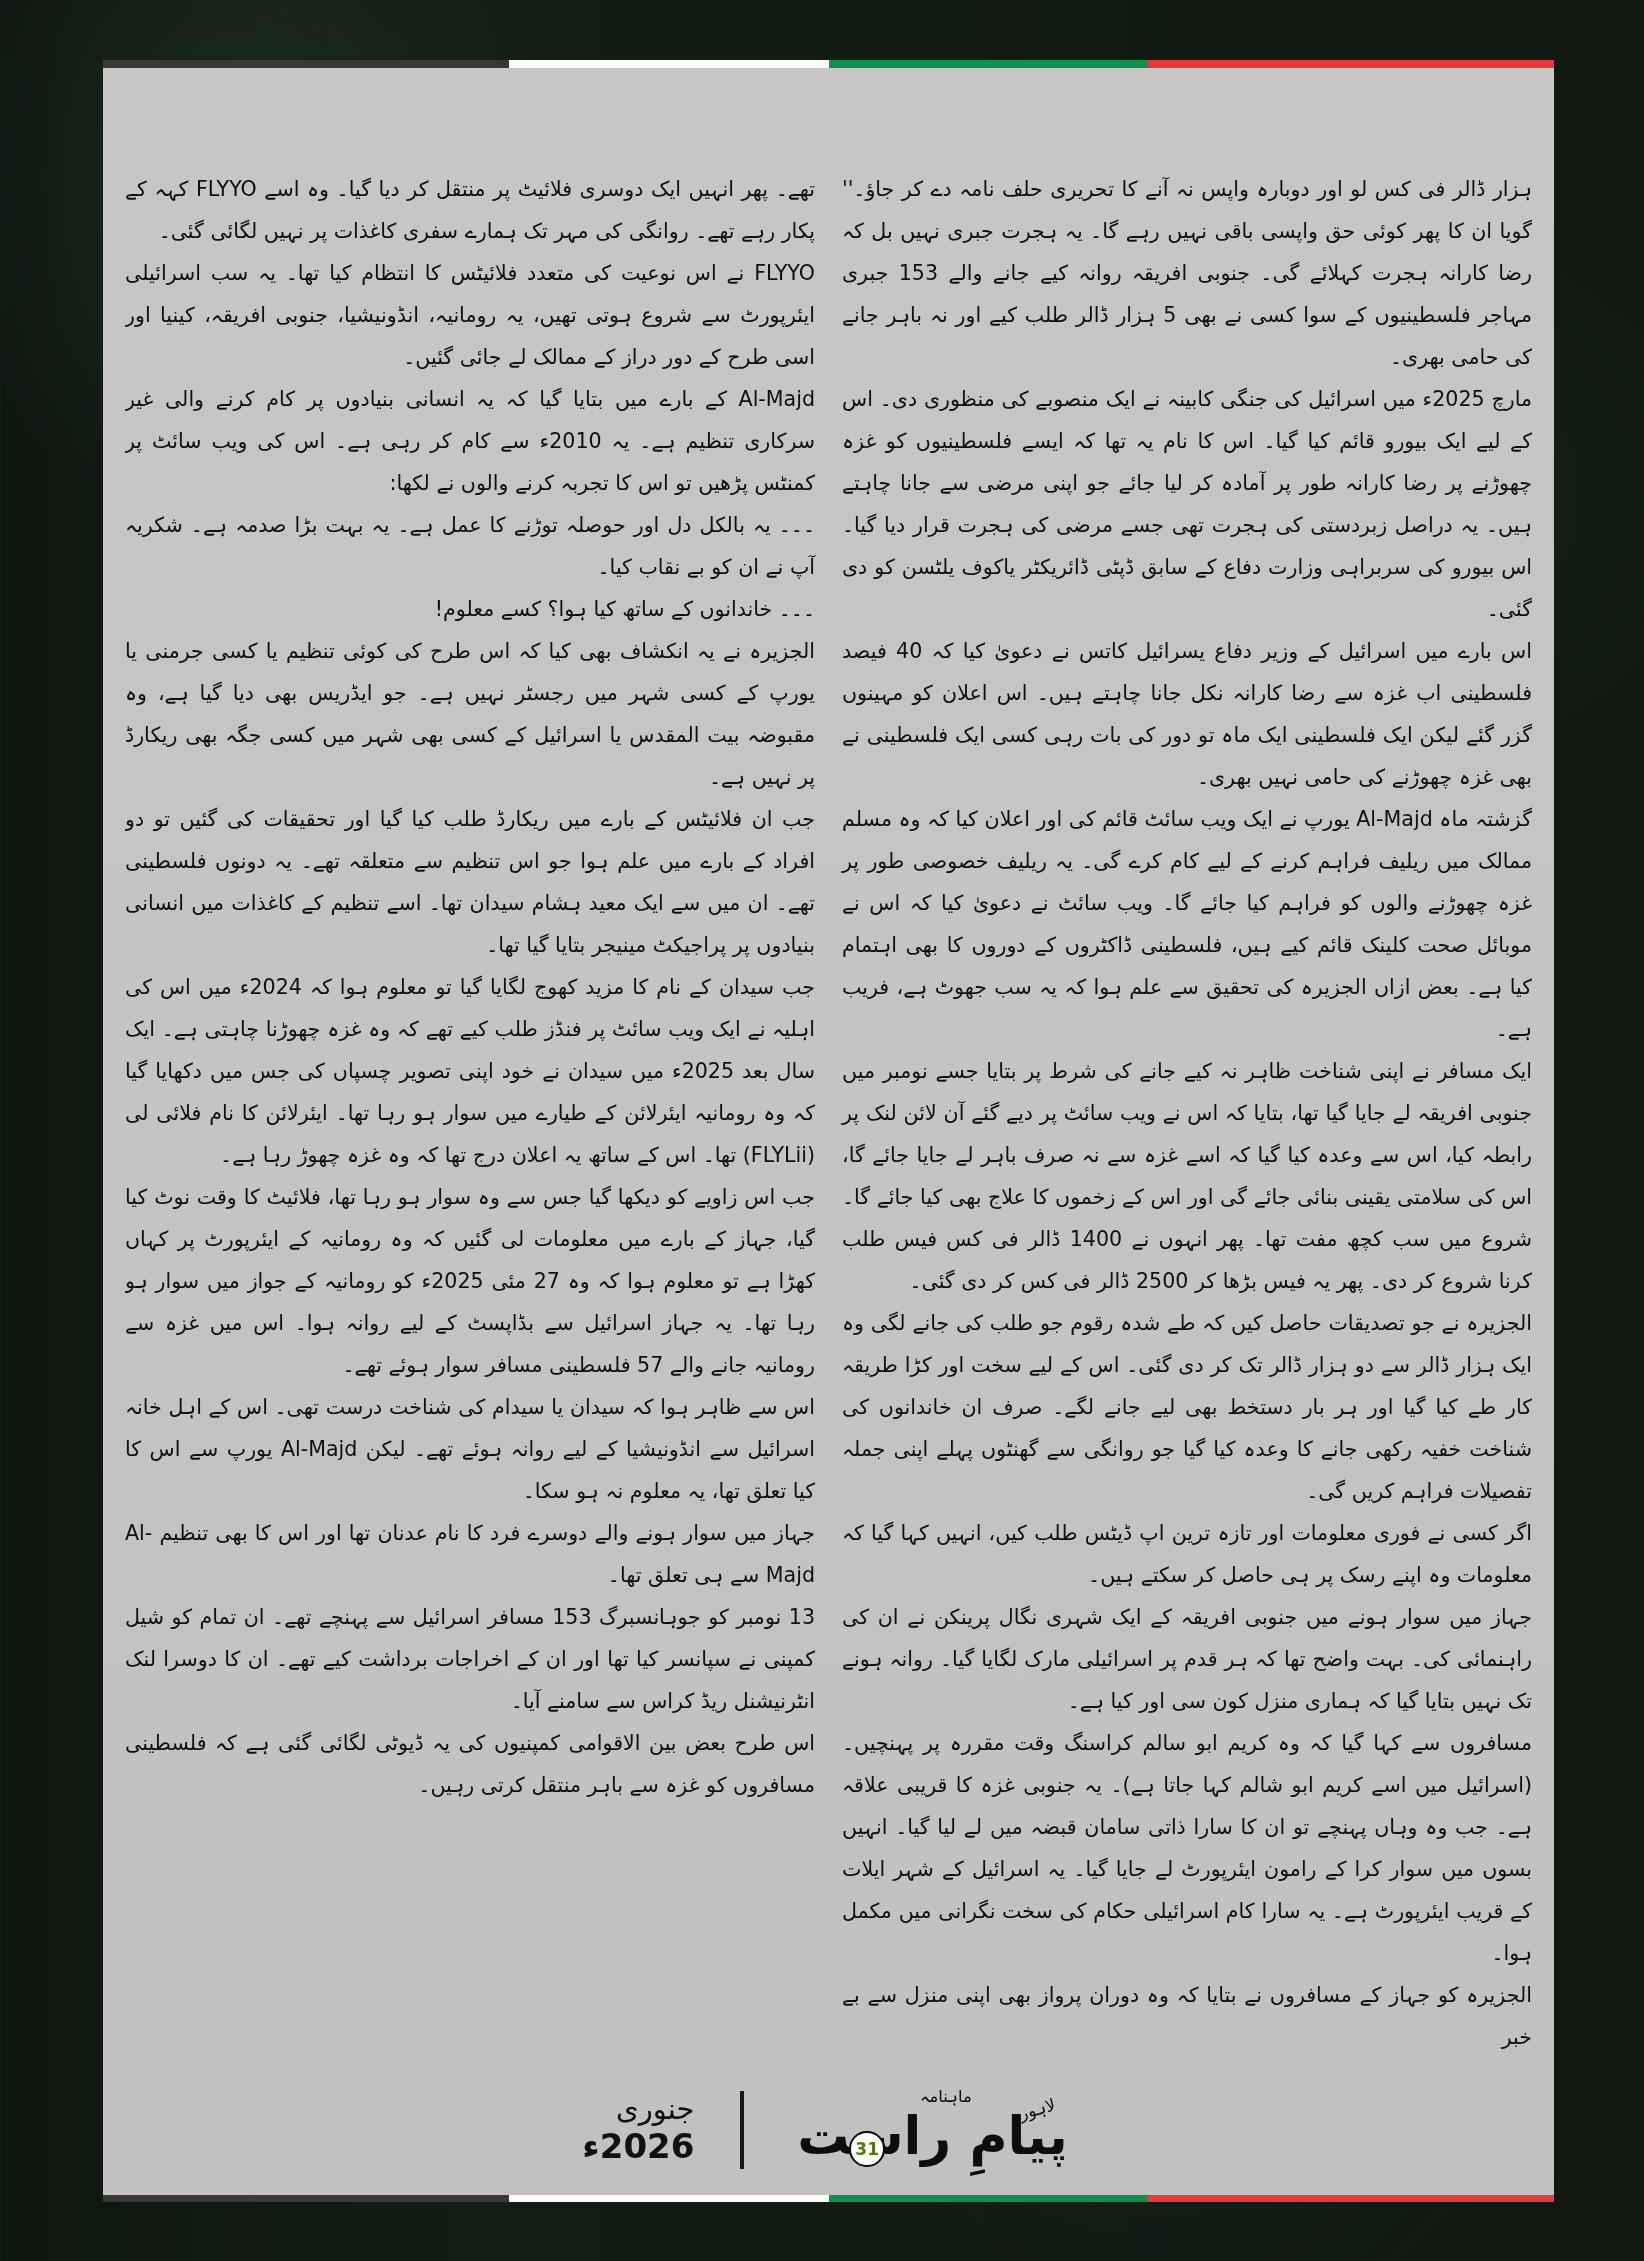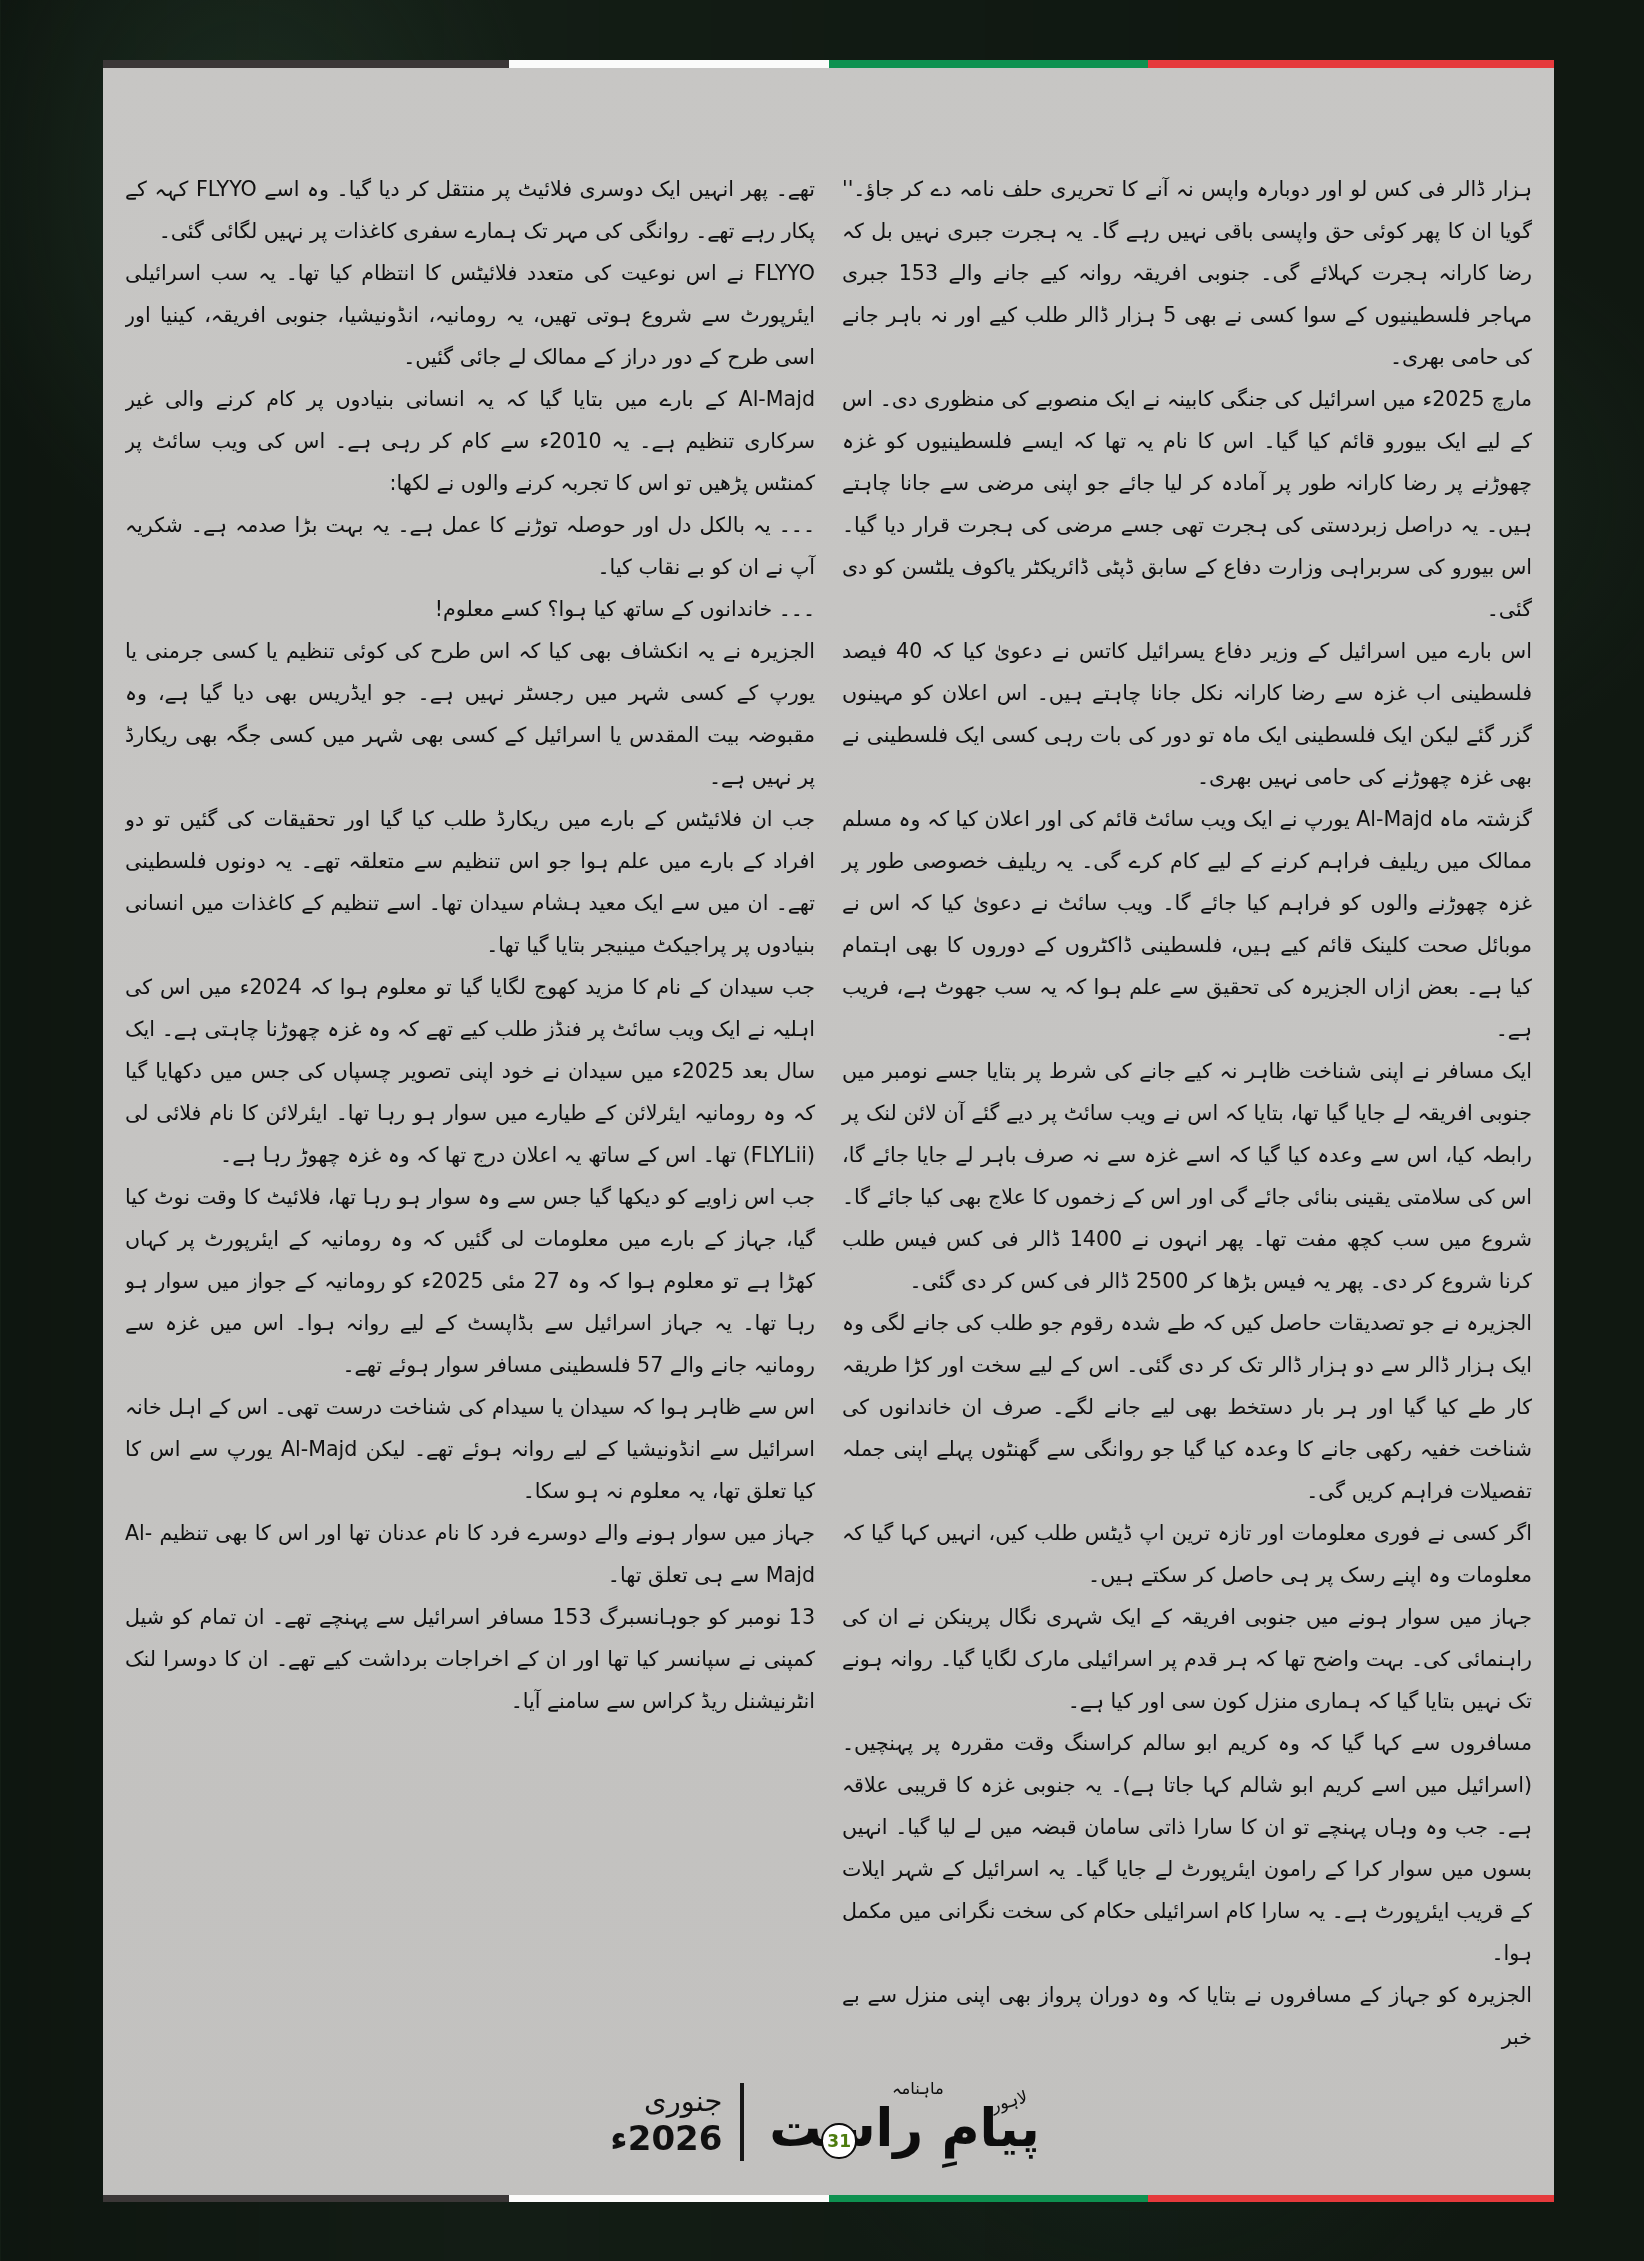--- a/index.html
+++ b/index.html
@@ -30,23 +30,23 @@
     display:flex;gap:27px;direction:rtl;
   }
   .col{
     width:690px;flex:0 0 690px;
     color:#101010;
     font-size:20.6px;line-height:42px;
     text-align:justify;direction:rtl;
   }
   .col p{margin:0;padding:0;}
   .footer{
-    position:absolute;left:0;right:0;bottom:36px;height:89px;
+    position:absolute;left:0;right:0;bottom:28px;height:89px;
     display:flex;flex-direction:row;justify-content:center;align-items:center;
-    gap:18px;direction:ltr;color:#111;
+    gap:46px;direction:ltr;color:#111;
   }
   .date-block{text-align:right;direction:rtl;line-height:1.15;}
   .date-month{font-size:29px;}
   .date-year{font-size:34px;font-weight:bold;letter-spacing:0.7px;}
   .footer-bar{width:4.1px;height:78px;background:#161616;}
   .logo-block{position:relative;direction:rtl;padding:18px 6.9px 4.1px 6.9px;}
   .logo-wordmark{
     font-size:52px;font-weight:800;letter-spacing:-1.4px;color:#0d0d0d;
     line-height:1;display:inline-block;
   }
@@ -95,20 +95,21 @@
       <p>Al-Majd کے بارے میں بتایا گیا کہ یہ انسانی بنیادوں پر کام کرنے والی غیر سرکاری تنظیم ہے۔ یہ 2010ء سے کام کر رہی ہے۔ اس کی ویب سائٹ پر کمنٹس پڑھیں تو اس کا تجربہ کرنے والوں نے لکھا:</p>
       <p>۔۔۔ یہ بالکل دل اور حوصلہ توڑنے کا عمل ہے۔ یہ بہت بڑا صدمہ ہے۔ شکریہ آپ نے ان کو بے نقاب کیا۔</p>
       <p>۔۔۔ خاندانوں کے ساتھ کیا ہوا؟ کسے معلوم!</p>
       <p>الجزیرہ نے یہ انکشاف بھی کیا کہ اس طرح کی کوئی تنظیم یا کسی جرمنی یا یورپ کے کسی شہر میں رجسٹر نہیں ہے۔ جو ایڈریس بھی دیا گیا ہے، وہ مقبوضہ بیت المقدس یا اسرائیل کے کسی بھی شہر میں کسی جگہ بھی ریکارڈ پر نہیں ہے۔</p>
       <p>جب ان فلائیٹس کے بارے میں ریکارڈ طلب کیا گیا اور تحقیقات کی گئیں تو دو افراد کے بارے میں علم ہوا جو اس تنظیم سے متعلقہ تھے۔ یہ دونوں فلسطینی تھے۔ ان میں سے ایک معید ہشام سیدان تھا۔ اسے تنظیم کے کاغذات میں انسانی بنیادوں پر پراجیکٹ مینیجر بتایا گیا تھا۔</p>
       <p>جب سیدان کے نام کا مزید کھوج لگایا گیا تو معلوم ہوا کہ 2024ء میں اس کی اہلیہ نے ایک ویب سائٹ پر فنڈز طلب کیے تھے کہ وہ غزہ چھوڑنا چاہتی ہے۔ ایک سال بعد 2025ء میں سیدان نے خود اپنی تصویر چسپاں کی جس میں دکھایا گیا کہ وہ رومانیہ ایئرلائن کے طیارے میں سوار ہو رہا تھا۔ ایئرلائن کا نام فلائی لی (FLYLii) تھا۔ اس کے ساتھ یہ اعلان درج تھا کہ وہ غزہ چھوڑ رہا ہے۔</p>
       <p>جب اس زاویے کو دیکھا گیا جس سے وہ سوار ہو رہا تھا، فلائیٹ کا وقت نوٹ کیا گیا، جہاز کے بارے میں معلومات لی گئیں کہ وہ رومانیہ کے ایئرپورٹ پر کہاں کھڑا ہے تو معلوم ہوا کہ وہ 27 مئی 2025ء کو رومانیہ کے جواز میں سوار ہو رہا تھا۔ یہ جہاز اسرائیل سے بڈاپسٹ کے لیے روانہ ہوا۔ اس میں غزہ سے رومانیہ جانے والے 57 فلسطینی مسافر سوار ہوئے تھے۔</p>
       <p>اس سے ظاہر ہوا کہ سیدان یا سیدام کی شناخت درست تھی۔ اس کے اہل خانہ اسرائیل سے انڈونیشیا کے لیے روانہ ہوئے تھے۔ لیکن Al-Majd یورپ سے اس کا کیا تعلق تھا، یہ معلوم نہ ہو سکا۔</p>
       <p>جہاز میں سوار ہونے والے دوسرے فرد کا نام عدنان تھا اور اس کا بھی تنظیم Al-Majd سے ہی تعلق تھا۔</p>
       <p>13 نومبر کو جوہانسبرگ 153 مسافر اسرائیل سے پہنچے تھے۔ ان تمام کو شیل کمپنی نے سپانسر کیا تھا اور ان کے اخراجات برداشت کیے تھے۔ ان کا دوسرا لنک انٹرنیشنل ریڈ کراس سے سامنے آیا۔</p>
+      <p>اس طرح بعض بین الاقوامی کمپنیوں کی یہ ڈیوٹی لگائی گئی ہے کہ فلسطینی مسافروں کو غزہ سے باہر منتقل کرتی رہیں۔</p>
     </div>
   </div>
 
   <div class="footer">
     <div class="date-block">
       <div class="date-month">جنوری</div>
       <div class="date-year">2026ء</div>
     </div>
     <div class="footer-bar"></div>
     <div class="logo-block">

